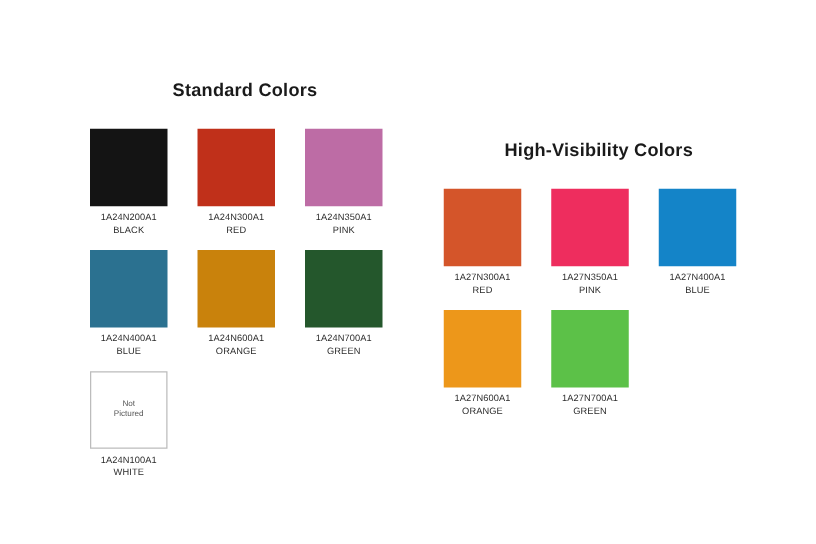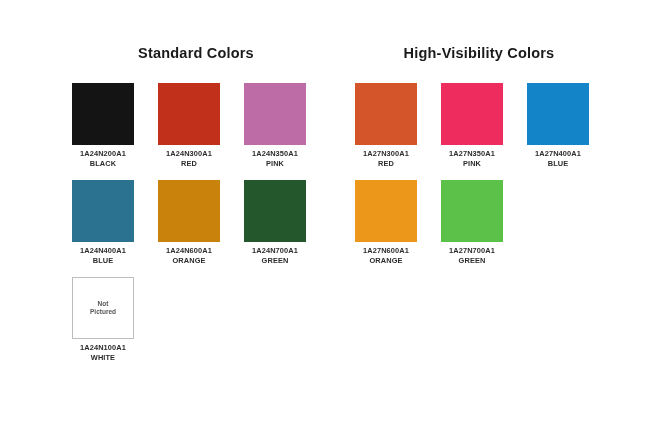--- a/index.html
+++ b/index.html
@@ -13,24 +13,24 @@
     font-family: "Liberation Sans", sans-serif;
     overflow: hidden;
   }
   .sheet {
     position: relative;
     width: 653px;
     height: 435px;
   }
   .group {
     position: absolute;
-    top: 44px;
+    top: 64px;
   }
   .group-standard { left: 72px; width: 248px; }
-  .group-highvis  { left: 355px; width: 248px; }
+  .group-highvis  { left: 355px; width: 248px; margin-top: 48px; }
 
   .group-title {
     font-size: 14.5px;
     font-weight: bold;
     color: #1a1a1a;
     text-align: center;
     letter-spacing: 0.2px;
     margin: 0 0 21px 0;
     height: 18px;
     line-height: 18px;
@@ -38,21 +38,20 @@
 
   .grid {
     display: grid;
     grid-template-columns: repeat(3, 62px);
     column-gap: 24px;
     row-gap: 12px;
   }
 
   .cell {
     width: 62px;
-    font-weight: bold;
   }
 
   .swatch {
     width: 62px;
     height: 62px;
     display: block;
   }
   .swatch.outlined {
     border: 1px solid #bcbcbc;
     box-sizing: border-box;

